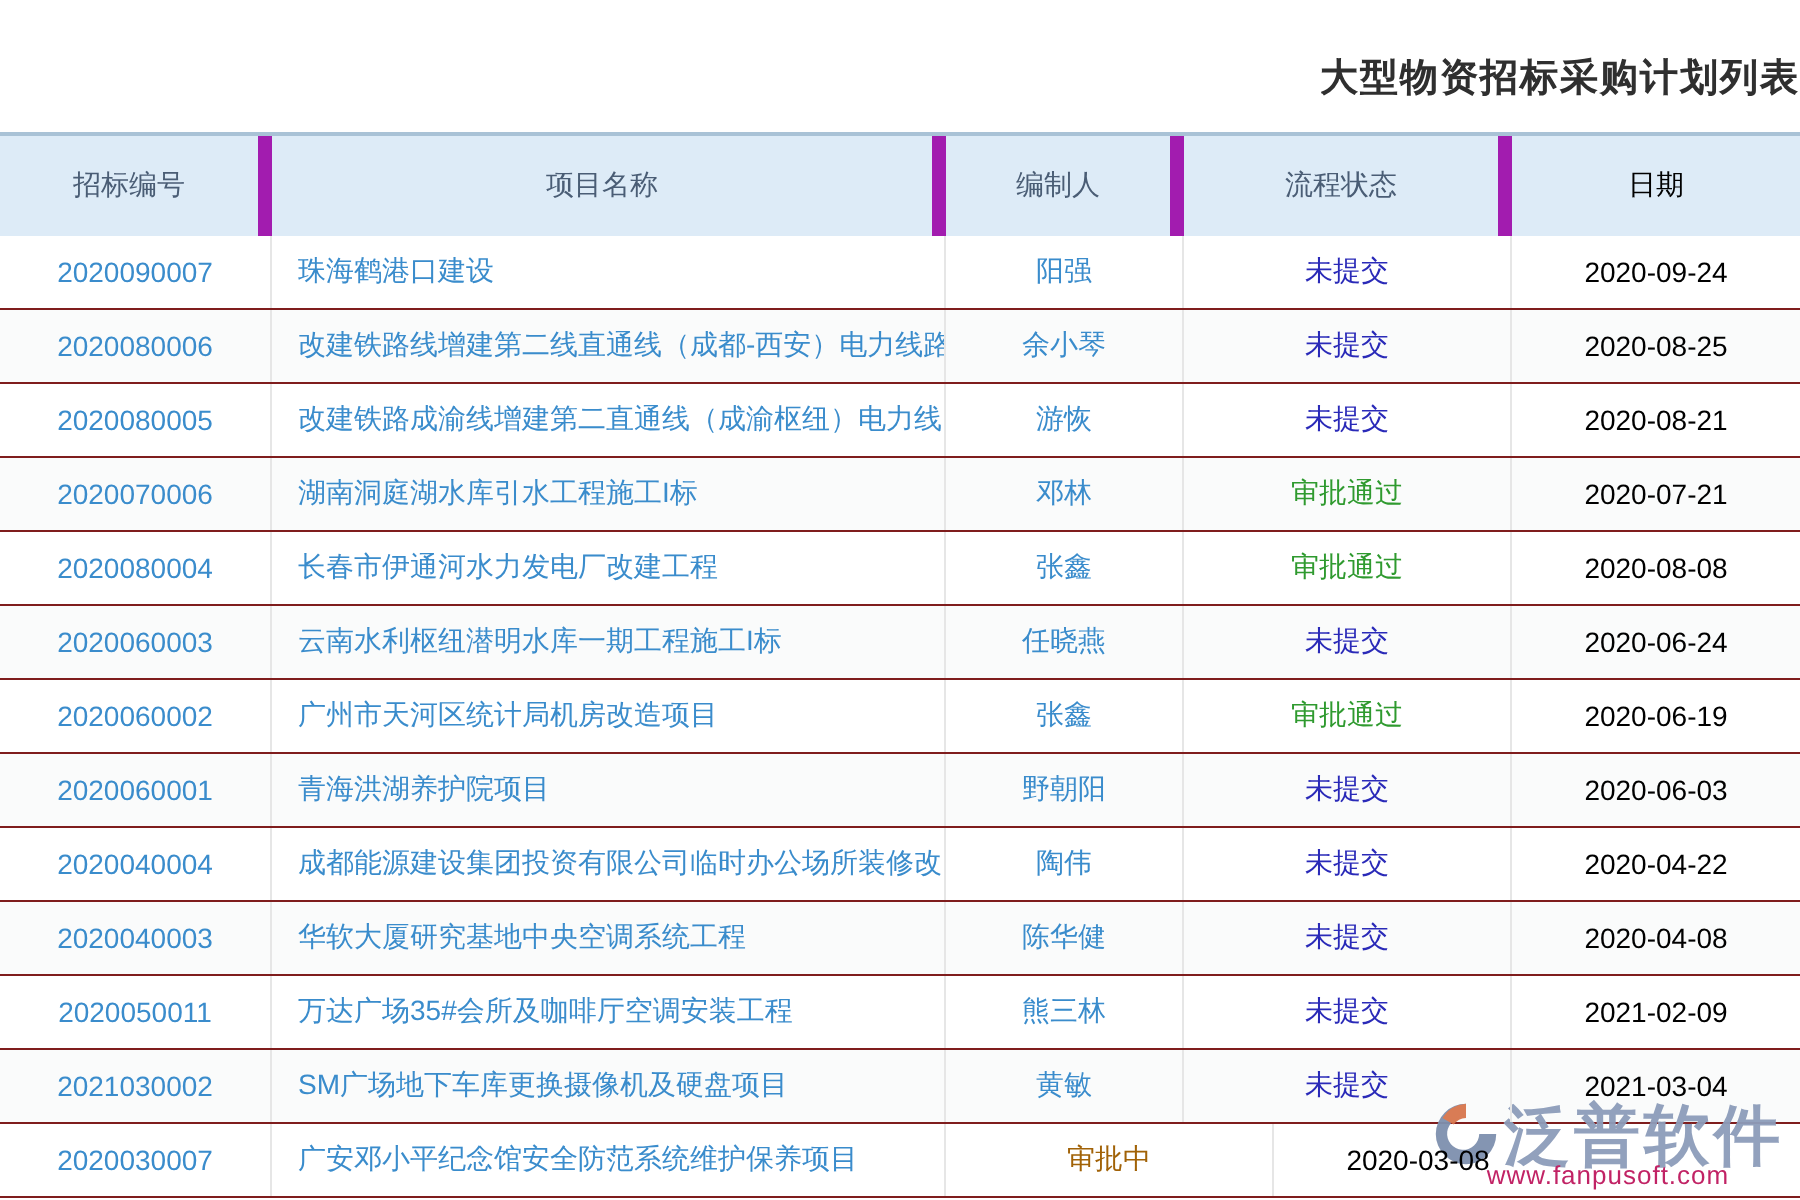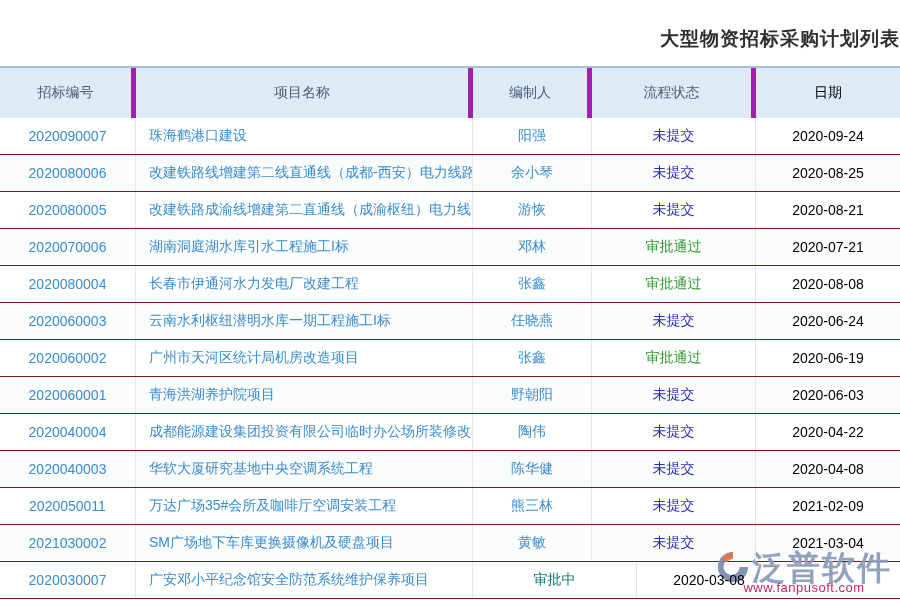--- a/index.html
+++ b/index.html
@@ -29,21 +29,21 @@
   }
   .thead {
     display:flex;
     align-items:center;
     height:50px;
     background:#ddebf7;
     border-top:2px solid #a9c2d6;
     color:#4a5d75;
     font-size:14px;
   }
-  .thead .cell { border-right:5px solid #a21caf; height:100%; display:flex; align-items:center; justify-content:center; }
+  .thead .cell { border-right:7px solid #a21caf; height:100%; display:flex; align-items:center; justify-content:center; }
   .thead .cell:last-child { border-right:none; }
   .thead .c-name { justify-content:center; }
 
   .row {
     display:flex;
     align-items:center;
     height:36px;
     border-bottom:1px solid #7f1d1d;
     font-size:14px;
     position:relative;
@@ -188,21 +188,21 @@
         <div class="row even">
       <div class="cell c-id">2021030002</div>
       <div class="cell c-name">SM广场地下车库更换摄像机及硬盘项目</div>
       <div class="cell c-author">黄敏</div>
       <div class="cell c-status" style="color: rgb(42, 42, 184);">未提交</div>
       <div class="cell c-date">2021-03-04</div>
     </div>
         <div class="row">
       <div class="cell c-id">2020030007</div>
       <div class="cell c-name">广安邓小平纪念馆安全防范系统维护保养项目</div>
-      <div class="cell c-status" style="color: #0f766e;">审批中</div>
+      <div class="cell c-status" style="color: #a16207;">审批中</div>
       <div class="cell c-date">2020-03-08</div>
     </div>
       </div>
   </div>
 
   <div class="watermark">
     <div class="wm-top">
       <svg class="wm-logo" viewBox="0 0 36 36">
         <path d="M18 2 A16 16 0 1 0 34 18 L25 18 A8.5 8.5 0 1 1 18 9.5 Z" fill="#7e90ae"></path>
         <path d="M5.5 9.5 A16 16 0 0 1 18 2 L18 9.5 A8.5 8.5 0 0 0 11.5 13 Z" fill="#d8764d"></path>

